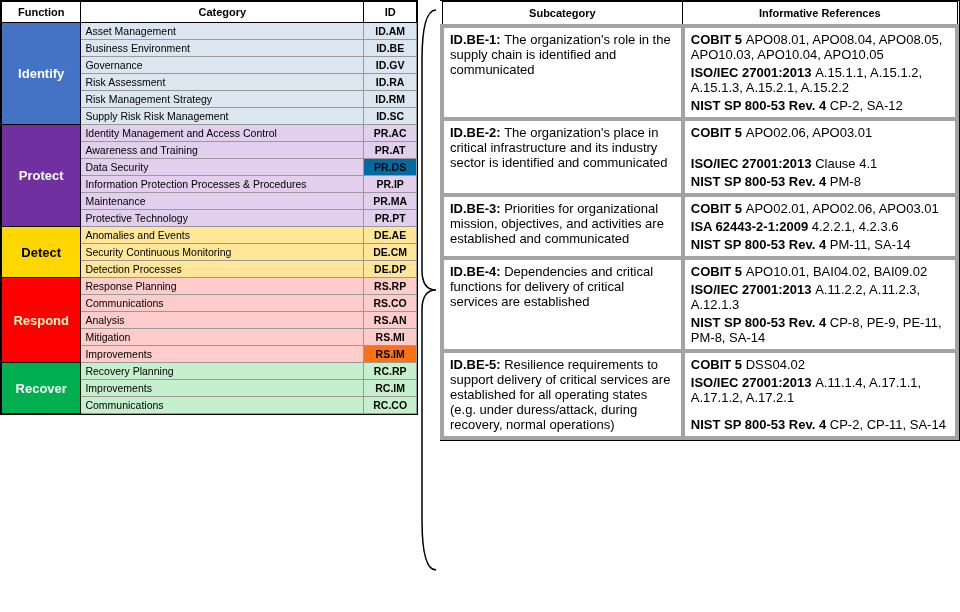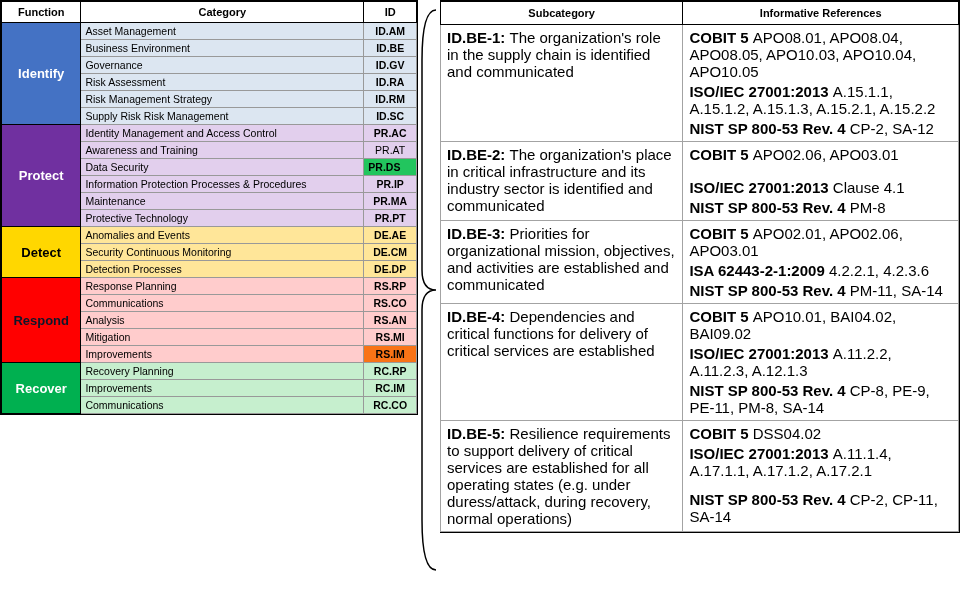--- a/index.html
+++ b/index.html
@@ -44,43 +44,43 @@
     .function-cell {
       font-weight: bold;
       font-size: 13px;
       text-align: center;
       vertical-align: middle;
       border: 1.5px solid #000 !important;
     }
     .identify-cell { background: #4472C4; color: #fff; }
     .protect-cell { background: #7030A0; color: #fff; }
     .detect-cell { background: #FFD700; color: #000; }
-    .respond-cell { background: #FF0000; color: #0f172a; }
+    .respond-cell { background: #FF0000; color: #fef9c3; }
     .recover-cell { background: #00B050; color: #fff; }
 
     .cat-cell { background: #fff; font-size: 10.5px; }
     .id-cell { font-weight: bold; font-size: 10.5px; text-align: center; background: #fff; }
 
     
     .right-table {
       width: 100%;
       border-collapse: collapse;
     }
     .right-table th {
       border: 1.5px solid #000;
       padding: 5px 6px;
       font-weight: bold;
       text-align: center;
       background: #fff;
     }
     .right-table td {
-      border: 1px solid #a3a3a3;
+      border: 4px solid #a3a3a3;
       padding: 4px 6px;
       vertical-align: top;
-      font-size: 15px;
+      font-size: 13px;
     }
     .right-table tr td:first-child {
       width: 260px;
     }
     .right-table tr td:last-child {
       width: 300px;
       border-radius: 23px;
     }
     .subcategory-id {
       font-weight: bold;
@@ -127,25 +127,25 @@
           <td class="cat-cell" style="background: rgb(220, 230, 241);">Supply Risk Risk Management</td>
           <td class="id-cell" style="background: rgb(220, 230, 241); font-weight: bold; text-align: center;">ID.SC</td>
         </tr>
         <tr>
           <td rowspan="6" class="function-cell protect-cell">Protect</td>
           <td class="cat-cell" style="background: rgb(226, 207, 237);">Identity Management and Access Control</td>
           <td class="id-cell" style="background: rgb(226, 207, 237); font-weight: bold; text-align: center;">PR.AC</td>
         </tr>
         <tr>
           <td class="cat-cell" style="background: rgb(226, 207, 237);">Awareness and Training</td>
-          <td class="id-cell" style="background: rgb(226, 207, 237); font-weight: normal; text-align: center;">PR.AT</td>
+          <td class="id-cell" style="background: rgb(226, 207, 237); font-weight: bold; text-align: center;">PR.AT</td>
         </tr>
         <tr>
           <td class="cat-cell" style="background: rgb(226, 207, 237);">Data Security</td>
-          <td class="id-cell" style="background: #22c55e; font-weight: bold; text-align: left;">PR.DS</td>
+          <td class="id-cell" style="background: #0369a1; font-weight: bold; text-align: center;">PR.DS</td>
         </tr>
         <tr>
           <td class="cat-cell" style="background: rgb(226, 207, 237);">Information Protection Processes &amp; Procedures</td>
           <td class="id-cell" style="background: rgb(226, 207, 237); font-weight: bold; text-align: center;">PR.IP</td>
         </tr>
         <tr>
           <td class="cat-cell" style="background: rgb(226, 207, 237);">Maintenance</td>
           <td class="id-cell" style="background: rgb(226, 207, 237); font-weight: bold; text-align: center;">PR.MA</td>
         </tr>
         <tr>

